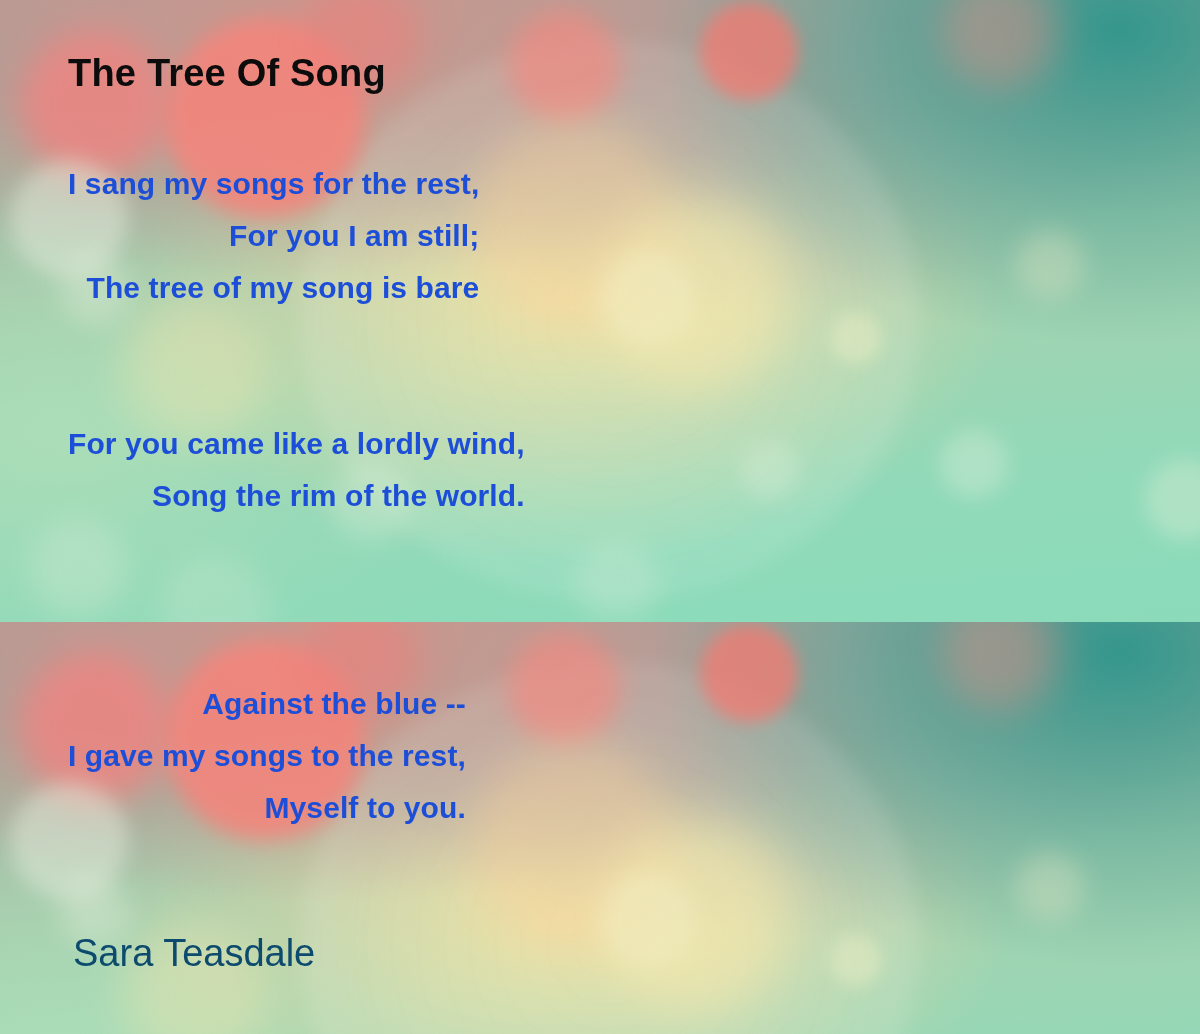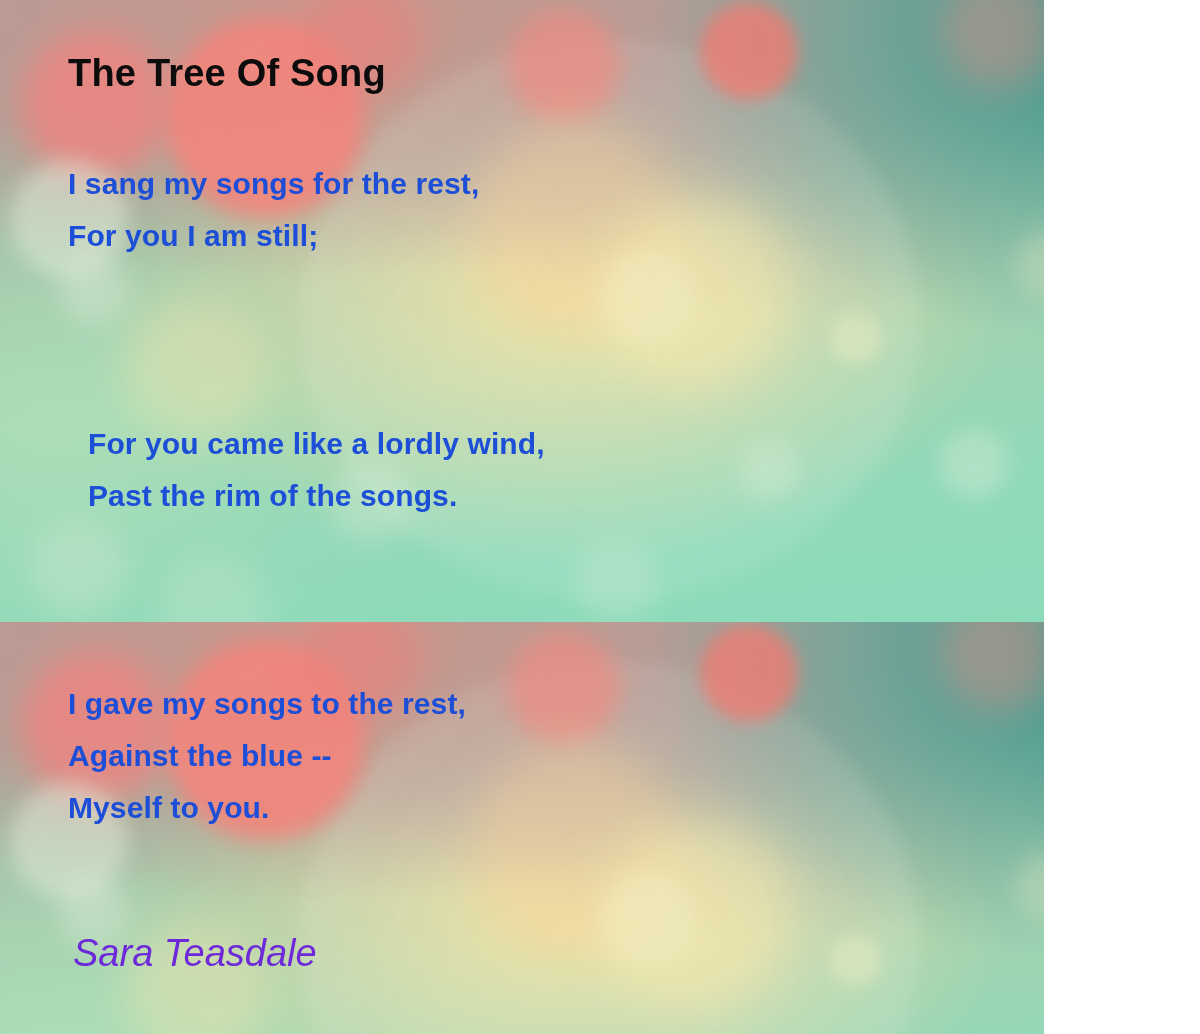--- a/index.html
+++ b/index.html
@@ -8,24 +8,25 @@
     padding: 0;
     background: #ffffff;
   }
   body {
     font-family: "Liberation Sans", sans-serif;
   }
 
   
   #poem-canvas {
     position: relative;
-    width: 1044px;
+    width: 1200px;
     height: 1034px;
     overflow: hidden;
     background: #9ad9bd;
+    text-align: right;
   }
 
   
   
   .bokeh-tile {
     position: absolute;
     left: 0;
     width: 1200px;
     overflow: hidden;
   }
@@ -107,33 +108,32 @@
   .poem-stanza {
     position: absolute;
     left: 68px;
     font-size: 30px;
     font-weight: bold;
     color: #1d4ed8;
     line-height: 52px;
     letter-spacing: 0.1px;
   }
   #poem-stanza-1 { top: 158px; }
-  #poem-stanza-2 { top: 418px; margin-left: 20px; }
+  #poem-stanza-2 { top: 418px; }
   #poem-stanza-3 { top: 678px; }
 
   .poem-line { white-space: nowrap; }
 
   #poem-author {
     position: absolute;
     left: 73px;
     top: 932px;
     font-size: 38px;
-    font-style: italic;
     font-weight: normal;
-    color: #6d28d9;
+    color: #0c4a6e;
     white-space: nowrap;
   }
 </style>
 </head>
 <body>
 
 <div id="poem-canvas">
 
   <div class="bokeh-tile" id="bokeh-tile-top">
     <div class="tile-inner">
@@ -188,28 +188,29 @@
     </div>
   </div>
 
   <div id="poem-content">
 
     <div id="poem-title">The Tree Of Song</div>
 
     <div class="poem-stanza" id="poem-stanza-1">
       <div class="poem-line">I sang my songs for the rest,</div>
       <div class="poem-line">For you I am still;</div>
+      <div class="poem-line">The tree of my song is bare</div>
     </div>
 
     <div class="poem-stanza" id="poem-stanza-2">
       <div class="poem-line">For you came like a lordly wind,</div>
-      <div class="poem-line">Past the rim of the songs.</div>
+      <div class="poem-line">Song the rim of the world.</div>
     </div>
 
     <div class="poem-stanza" id="poem-stanza-3">
+      <div class="poem-line">Against the blue --</div>
       <div class="poem-line">I gave my songs to the rest,</div>
-      <div class="poem-line">Against the blue --</div>
       <div class="poem-line">Myself to you.</div>
     </div>
 
     <div id="poem-author">Sara Teasdale</div>
   </div>
 </div>
 
 </body></html>

